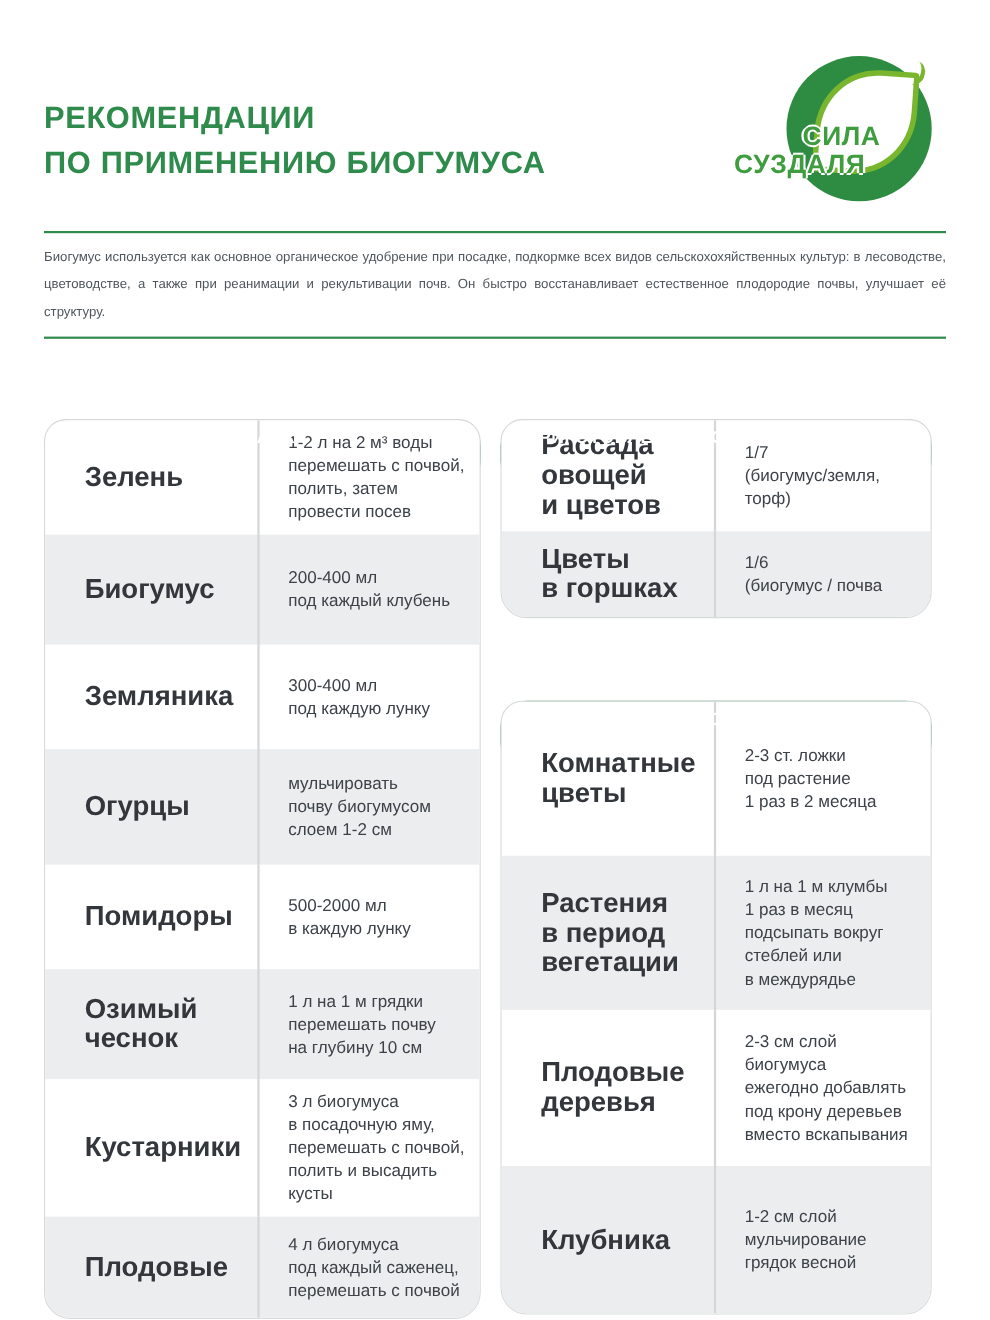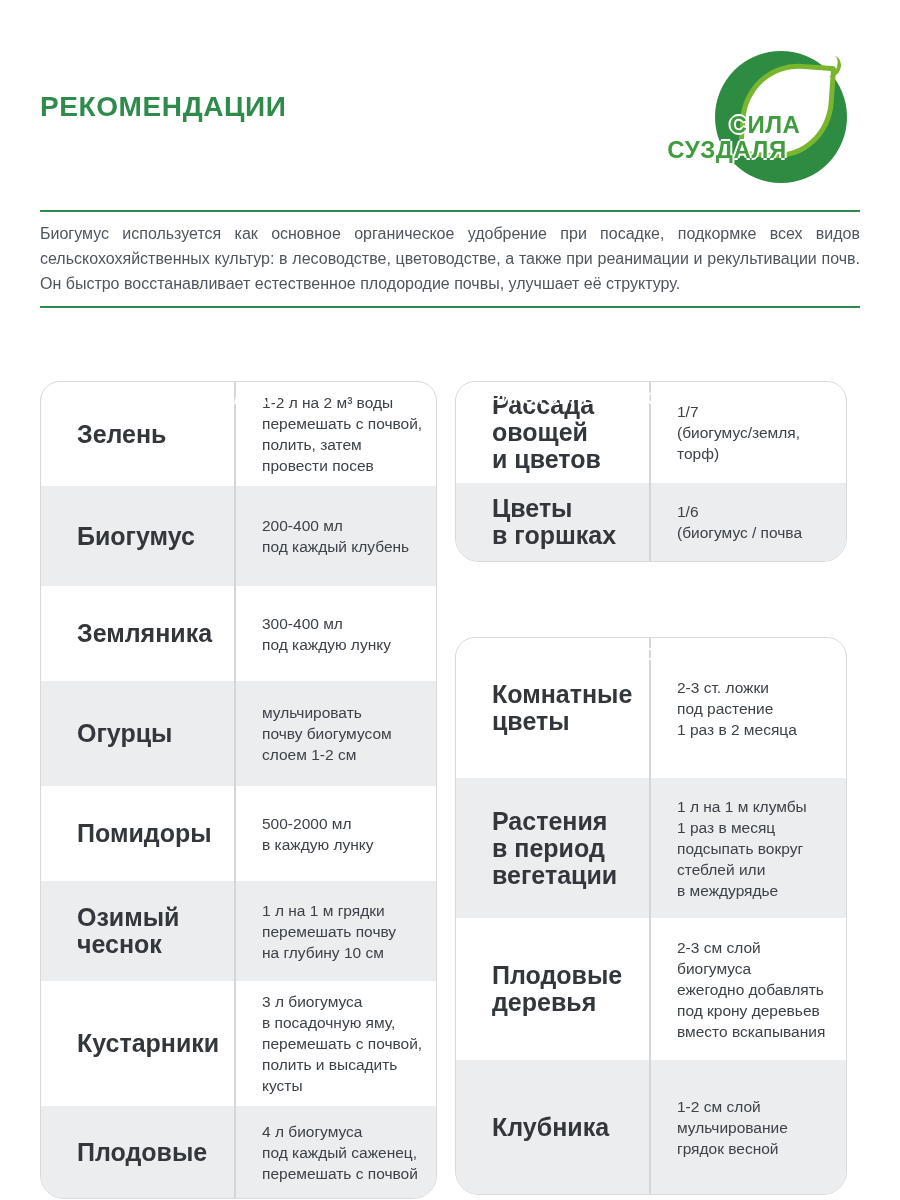--- a/index.html
+++ b/index.html
@@ -39,21 +39,21 @@
     text-shadow:-2px 0 0 #fff, 2px 0 0 #fff, 0 -2px 0 #fff, 0 2px 0 #fff;
     white-space:nowrap;
   }
   .logo-line1 { top:62px; left:75px; width:120px; font-size:24px; }
   .logo-line2 { top:87px; left:17px; width:160px; font-size:24px; }
 
   
   .rule { border:0; border-top:2px solid #2e8b4c; height:0; }
   .intro {
     margin:9px 0 10px 0;
-    color:#50565c; font-size:16px; line-height:25px;
+    color:#50565c; font-size:12px; line-height:25px;
     text-align:justify;
   }
 
   
   .columns { display:flex; gap:18px; margin-top:39px; align-items:flex-start; }
   .col-left  { width:397px; flex:0 0 397px; }
   .col-right { width:392px; flex:0 0 392px; }
 
   
   .card { position:relative; }
@@ -88,21 +88,21 @@
   }
   .cell-value > span { display:block; }
   .gap-right { height:41px; }
 </style>
 </head>
 <body>
 
 <div class="page">
 
   <div class="header">
-    <h1 class="page-title"><span>РЕКОМЕНДАЦИИ</span><br></h1>
+    <h1 class="page-title"><span>РЕКОМЕНДАЦИИ</span><br><span>ПО ПРИМЕНЕНИЮ БИОГУМУСА</span></h1>
 
     <div class="logo">
       <div class="logo-circle">
         <div class="logo-leaf"></div>
         <div class="logo-stem"></div>
       </div>
       <div class="logo-text logo-line1">СИЛА</div>
       <div class="logo-text logo-line2">СУЗДАЛЯ</div>
     </div>
   </div>

